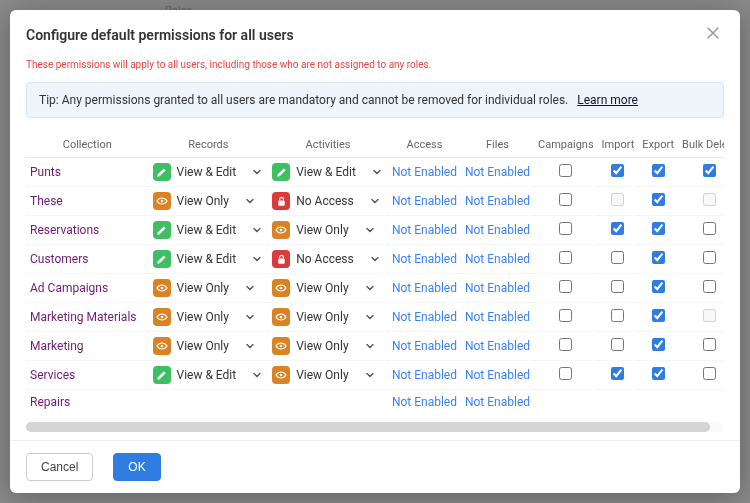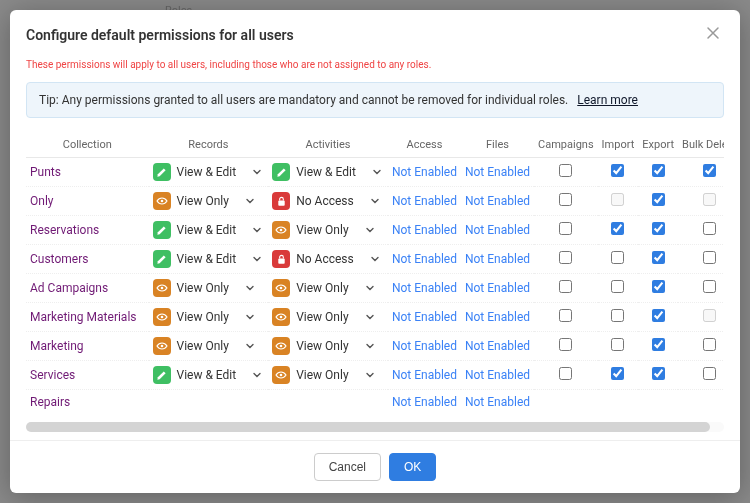--- a/index.html
+++ b/index.html
@@ -27,21 +27,21 @@
 .bg-green{background:#3fbf63}
 .bg-orange{background:#d98324}
 .bg-red{background:#d93a3a}
 .perm-text{color:#333}
 .chev{margin-left:8px;width:14px;height:14px;display:inline-flex;align-items:center;justify-content:center;color:#555;cursor:pointer}
 .chev svg{display:block}
 input[type=checkbox]{width:13px;height:13px;cursor:pointer;accent-color:#2f7de1;margin:0}
 .th-center,.td-center{text-align:center}
 .hscroll{height:10px;background:#fafafa;border-radius:5px;margin:8px 0;position:relative}
 .hscroll .thumb{position:absolute;left:0;width:98%;height:100%;background:#d4d4d4;border-radius:5px}
-.modal-footer{padding:12px 16px;border-top:1px solid #eee;display:flex;justify-content:center;gap:8px}
+.modal-footer{padding:12px 16px;border-top:1px solid #eee;display:flex;justify-content:flex-start;gap:20px}
 .btn{padding:6px 14px;border-radius:4px;font-size:12px;cursor:pointer;border:1px solid transparent}
 .btn-cancel{background:#fff;border-color:#ccc;color:#444}
 .btn-ok{background:#2f7de1;color:#fff;border-color:#2f7de1}
 </style>
 </head>
 <body>
 <div class="bg-hint" style="top:4px;left:165px">Roles</div>
 <div class="modal">
   <div class="modal-header">
     <div class="modal-title">Configure default permissions for all users</div>
@@ -103,21 +103,21 @@
                   </span>
                 </div></td>
               <td class="not-enabled">Not Enabled</td>
               <td class="not-enabled">Not Enabled</td>
               <td class="td-center"><input type="checkbox" style=""></td>
               <td class="td-center"><input type="checkbox" checked="" style=""></td>
               <td class="td-center"><input type="checkbox" checked="" style=""></td>
               <td class="td-center"><input type="checkbox" checked="" style=""></td>
             </tr>
             <tr>
-              <td class="coll">Only</td>
+              <td class="coll">These</td>
               <td><div class="perm">
                   <span class="perm-badge bg-orange">
                     <svg width="12" height="12" viewBox="0 0 12 12">
                       <path d="M6 3C3 3 1 6 1 6s2 3 5 3 5-3 5-3-2-3-5-3z" fill="none" stroke="#fff" stroke-width="1.2"></path>
                       <circle cx="6" cy="6" r="1.3" fill="#fff"></circle>
                     </svg>
                   </span>
                   <span class="perm-text">View Only</span>
                   <span class="chev">
                     <svg width="10" height="10" viewBox="0 0 10 10">

